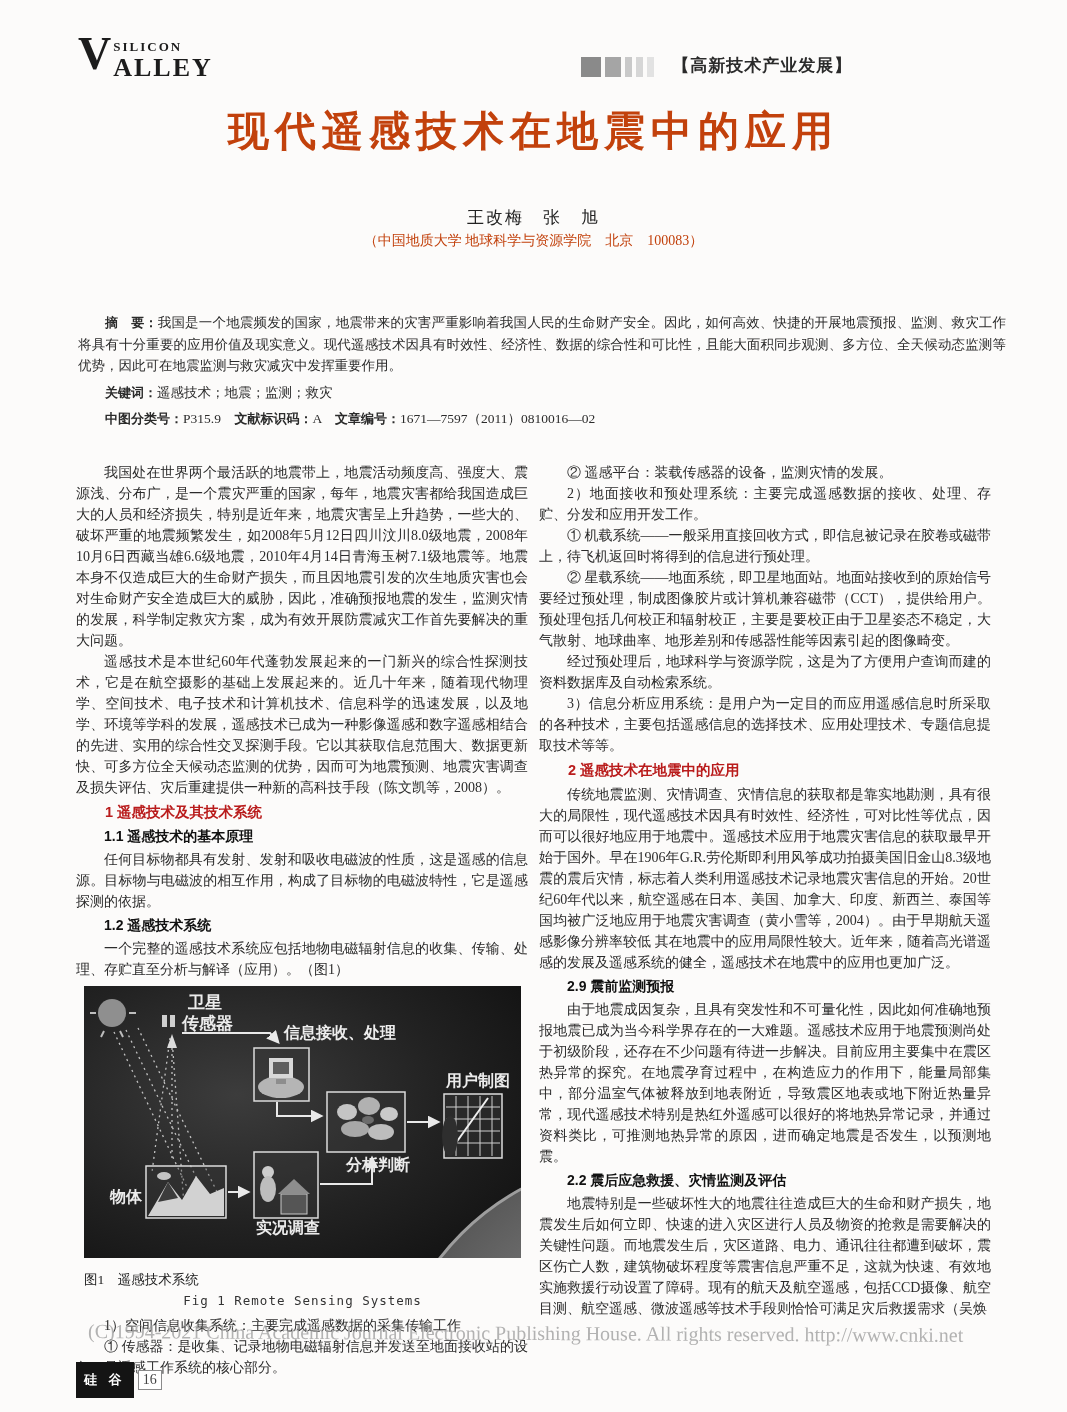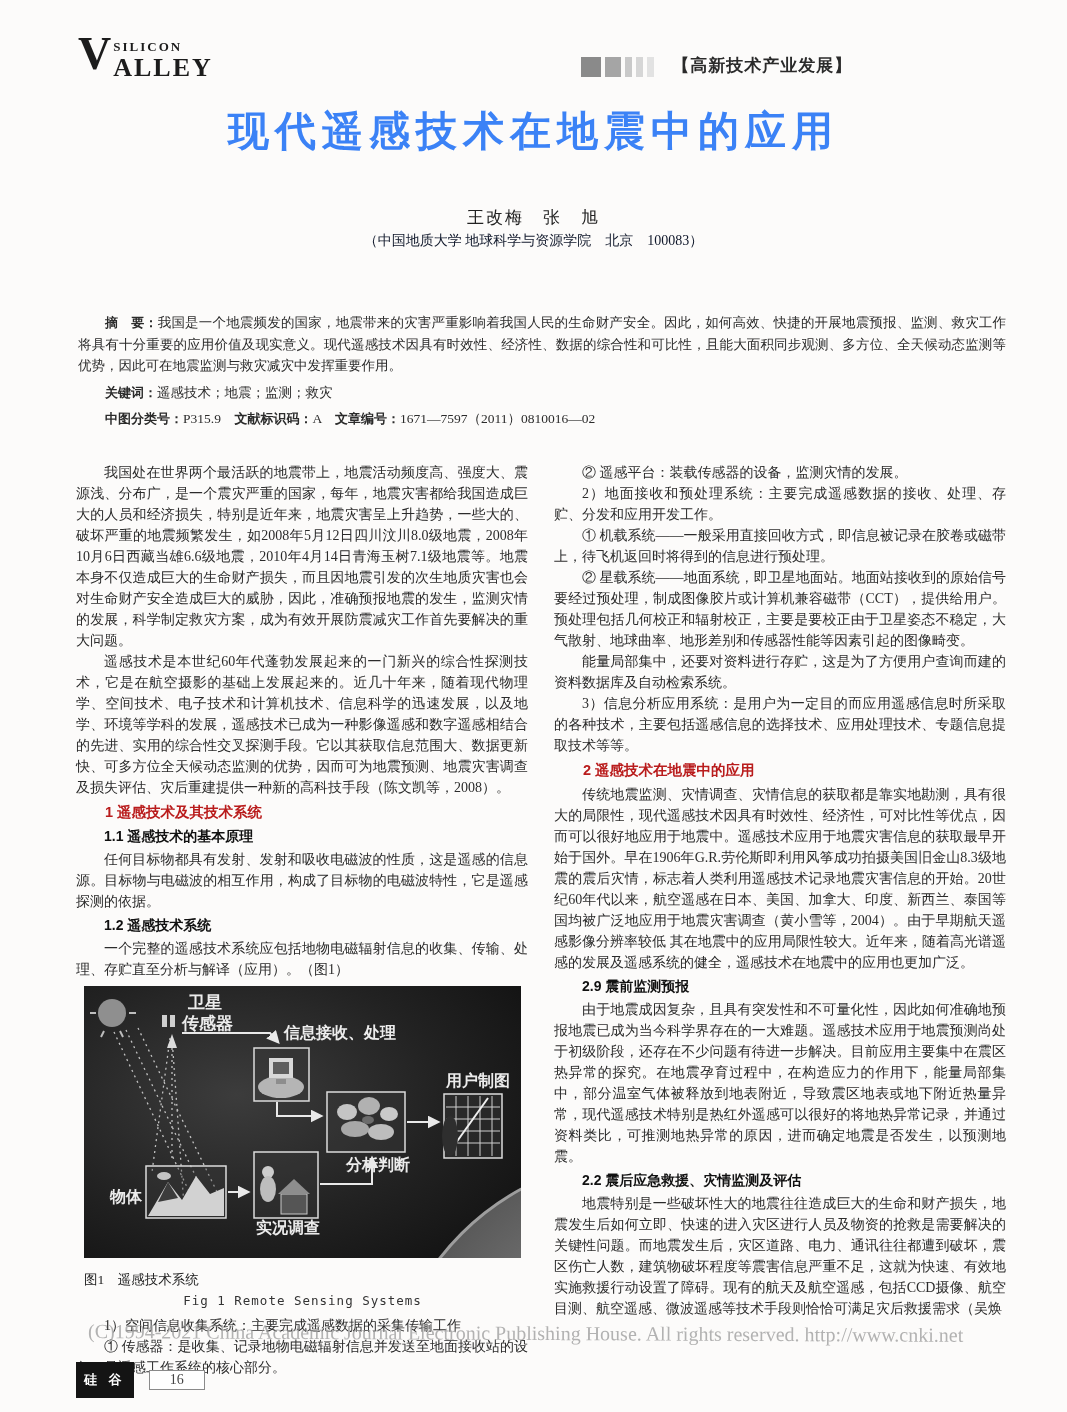--- a/index.html
+++ b/index.html
@@ -22,33 +22,33 @@
   .bars{display:flex;align-items:flex-end;margin:0 14px 2px 16px;}
   .bars i{display:inline-block;height:20px;margin-right:4px;}
   .b1{width:20px;background:#8a8a8a;}
   .b2{width:16px;background:#a5a5a5;}
   .b3{width:7px;background:#c9c9c9;}
   .b4{width:7px;background:#d6d6d6;}
   .b5{width:7px;background:#e2e2e2;}
   .hdr-tag{font-size:17px;font-weight:bold;color:#2a2a2a;margin-bottom:2px;letter-spacing:1px;}
   
   .title{position:absolute;top:104px;left:0;width:100%;text-align:center;
-    font-size:41px;font-weight:bold;color:#3b82f6;letter-spacing:6px;}
+    font-size:41px;font-weight:bold;color:#c2410c;letter-spacing:6px;}
   .authors{position:absolute;top:206px;left:0;width:100%;text-align:center;
     font-size:17px;color:#222;letter-spacing:2px;}
   .affil{position:absolute;top:232px;left:0;width:100%;text-align:center;
-    font-size:14px;color:#0f172a;}
+    font-size:14px;color:#c2410c;}
   
   .abs{position:absolute;top:312px;left:78px;width:928px;font-size:13.5px;line-height:21.5px;color:#2b2b2b;}
   .abs p{margin:0;text-align:justify;text-indent:2em;}
   .abs .kw{margin-top:5px;text-indent:2em;}
   .abs .clc{margin-top:5px;text-indent:2em;}
   .bl{font-weight:bold;font-family:"Liberation Sans","DejaVu Sans",sans-serif;font-size:13px;}
   
-  .cols{position:absolute;top:462px;left:76px;width:930px;display:flex;gap:26px;}
+  .cols{position:absolute;top:462px;left:76px;width:930px;display:flex;gap:11px;}
   .col{width:452px;font-size:14px;line-height:21px;}
   .col p{margin:0;text-align:justify;text-indent:2em;}
   .col h3{margin:4px 0 3px 0;padding-left:2em;font-size:14.5px;color:#b91c1c;
     font-family:"Liberation Sans","DejaVu Sans",sans-serif;font-weight:bold;}
   .col h4{margin:3px 0 2px 0;padding-left:2em;font-size:14px;color:#111;
     font-family:"Liberation Sans","DejaVu Sans",sans-serif;font-weight:bold;}
   
   .figwrap{margin:6px 0 0 8px;width:437px;}
   .figcap{ text-align:left;font-size:13.5px;margin-top:5px;color:#222;}
   .figcap-en{text-align:center;font-size:12.5px;letter-spacing:1px;color:#333;
@@ -56,21 +56,21 @@
   
   .wm{position:absolute;top:1322px;left:88px;width:880px;
     font-size:20px;color:#9a9a9a;opacity:.75;white-space:nowrap;
     transform:rotate(0.25deg);pointer-events:none;z-index:9;
     font-family:"Liberation Serif",serif;}
   
   .foot{position:absolute;top:1362px;left:76px;display:flex;align-items:center;}
   .foot .jbadge{background:#141414;color:#fff;font-size:13px;font-weight:bold;
     padding:9px 8px;letter-spacing:4px;font-family:"Liberation Sans",sans-serif;}
   .foot .pno{border:1px solid #8a8a8a;background:#fff;color:#444;font-size:14px;
-    padding:1px 20px;margin-left:15px;font-family:"Liberation Serif",serif;}
+    padding:1px 4px;margin-left:4px;font-family:"Liberation Serif",serif;}
   svg text{font-family:"Liberation Sans","DejaVu Sans",sans-serif;font-weight:bold;}
 </style>
 </head>
 <body>
 
 <div class="page">
 
   <div class="hdr">
     <div class="logo">
       <span class="v">V</span>
@@ -227,21 +227,21 @@
 
       <p>1）空间信息收集系统：主要完成遥感数据的采集传输工作</p>
       <p>① 传感器：是收集、记录地物电磁辐射信息并发送至地面接收站的设备，是遥感工作系统的核心部分。</p>
     </div>
 
     <div class="col">
       <p>② 遥感平台：装载传感器的设备，监测灾情的发展。</p>
       <p>2）地面接收和预处理系统：主要完成遥感数据的接收、处理、存贮、分发和应用开发工作。</p>
       <p>① 机载系统——一般采用直接回收方式，即信息被记录在胶卷或磁带上，待飞机返回时将得到的信息进行预处理。</p>
       <p>② 星载系统——地面系统，即卫星地面站。地面站接收到的原始信号要经过预处理，制成图像胶片或计算机兼容磁带（CCT），提供给用户。预处理包括几何校正和辐射校正，主要是要校正由于卫星姿态不稳定，大气散射、地球曲率、地形差别和传感器性能等因素引起的图像畸变。</p>
-      <p>能量局部集中，还要对资料进行存贮，这是为了方便用户查询而建的资料数据库及自动检索系统。</p>
+      <p>经过预处理后，地球科学与资源学院，这是为了方便用户查询而建的资料数据库及自动检索系统。</p>
       <p>3）信息分析应用系统：是用户为一定目的而应用遥感信息时所采取的各种技术，主要包括遥感信息的选择技术、应用处理技术、专题信息提取技术等等。</p>
       <h3>2 遥感技术在地震中的应用</h3>
       <p>传统地震监测、灾情调查、灾情信息的获取都是靠实地勘测，具有很大的局限性，现代遥感技术因具有时效性、经济性，可对比性等优点，因而可以很好地应用于地震中。遥感技术应用于地震灾害信息的获取最早开始于国外。早在1906年G.R.劳伦斯即利用风筝成功拍摄美国旧金山8.3级地震的震后灾情，标志着人类利用遥感技术记录地震灾害信息的开始。20世纪60年代以来，航空遥感在日本、美国、加拿大、印度、新西兰、泰国等国均被广泛地应用于地震灾害调查（黄小雪等，2004）。由于早期航天遥感影像分辨率较低 其在地震中的应用局限性较大。近年来，随着高光谱遥感的发展及遥感系统的健全，遥感技术在地震中的应用也更加广泛。</p>
       <h4>2.9 震前监测预报</h4>
       <p>由于地震成因复杂，且具有突发性和不可量化性，因此如何准确地预报地震已成为当今科学界存在的一大难题。遥感技术应用于地震预测尚处于初级阶段，还存在不少问题有待进一步解决。目前应用主要集中在震区热异常的探究。在地震孕育过程中，在构造应力的作用下，能量局部集中，部分温室气体被释放到地表附近，导致震区地表或地下附近热量异常，现代遥感技术特别是热红外遥感可以很好的将地热异常记录，并通过资料类比，可推测地热异常的原因，进而确定地震是否发生，以预测地震。</p>
       <h4>2.2 震后应急救援、灾情监测及评估</h4>
       <p>地震特别是一些破坏性大的地震往往造成巨大的生命和财产损失，地震发生后如何立即、快速的进入灾区进行人员及物资的抢救是需要解决的关键性问题。而地震发生后，灾区道路、电力、通讯往往都遭到破坏，震区伤亡人数，建筑物破坏程度等震害信息严重不足，这就为快速、有效地实施救援行动设置了障碍。现有的航天及航空遥感，包括CCD摄像、航空目测、航空遥感、微波遥感等技术手段则恰恰可满足灾后救援需求（吴焕</p>
     </div>
   </div>
 

